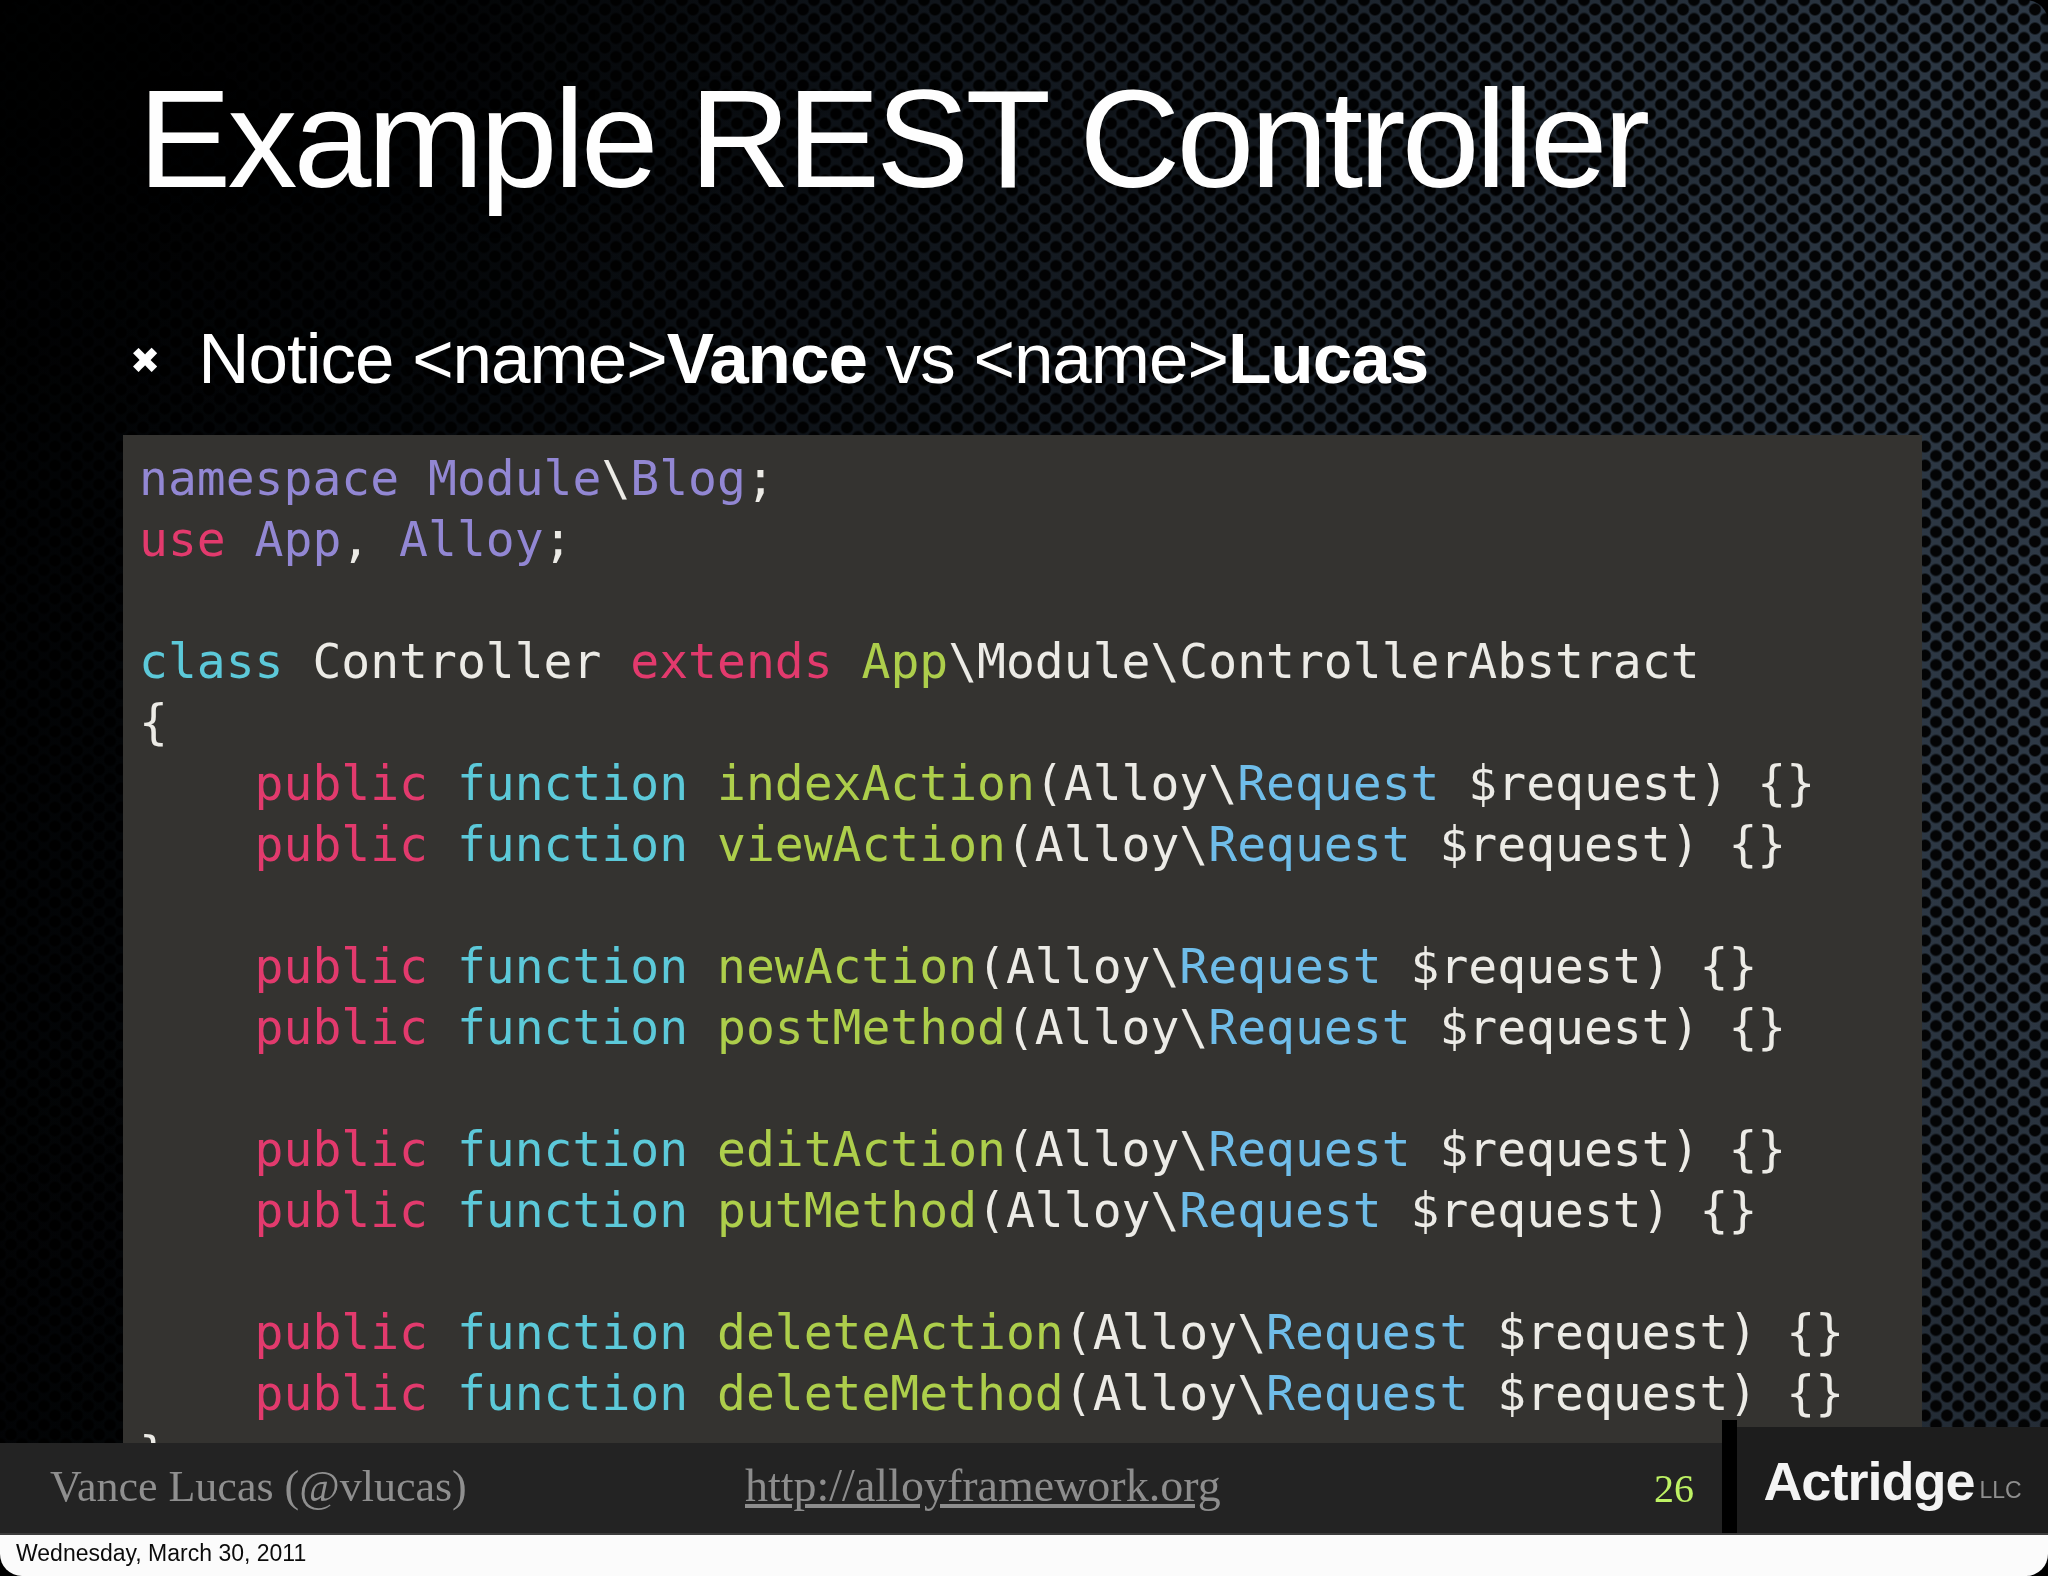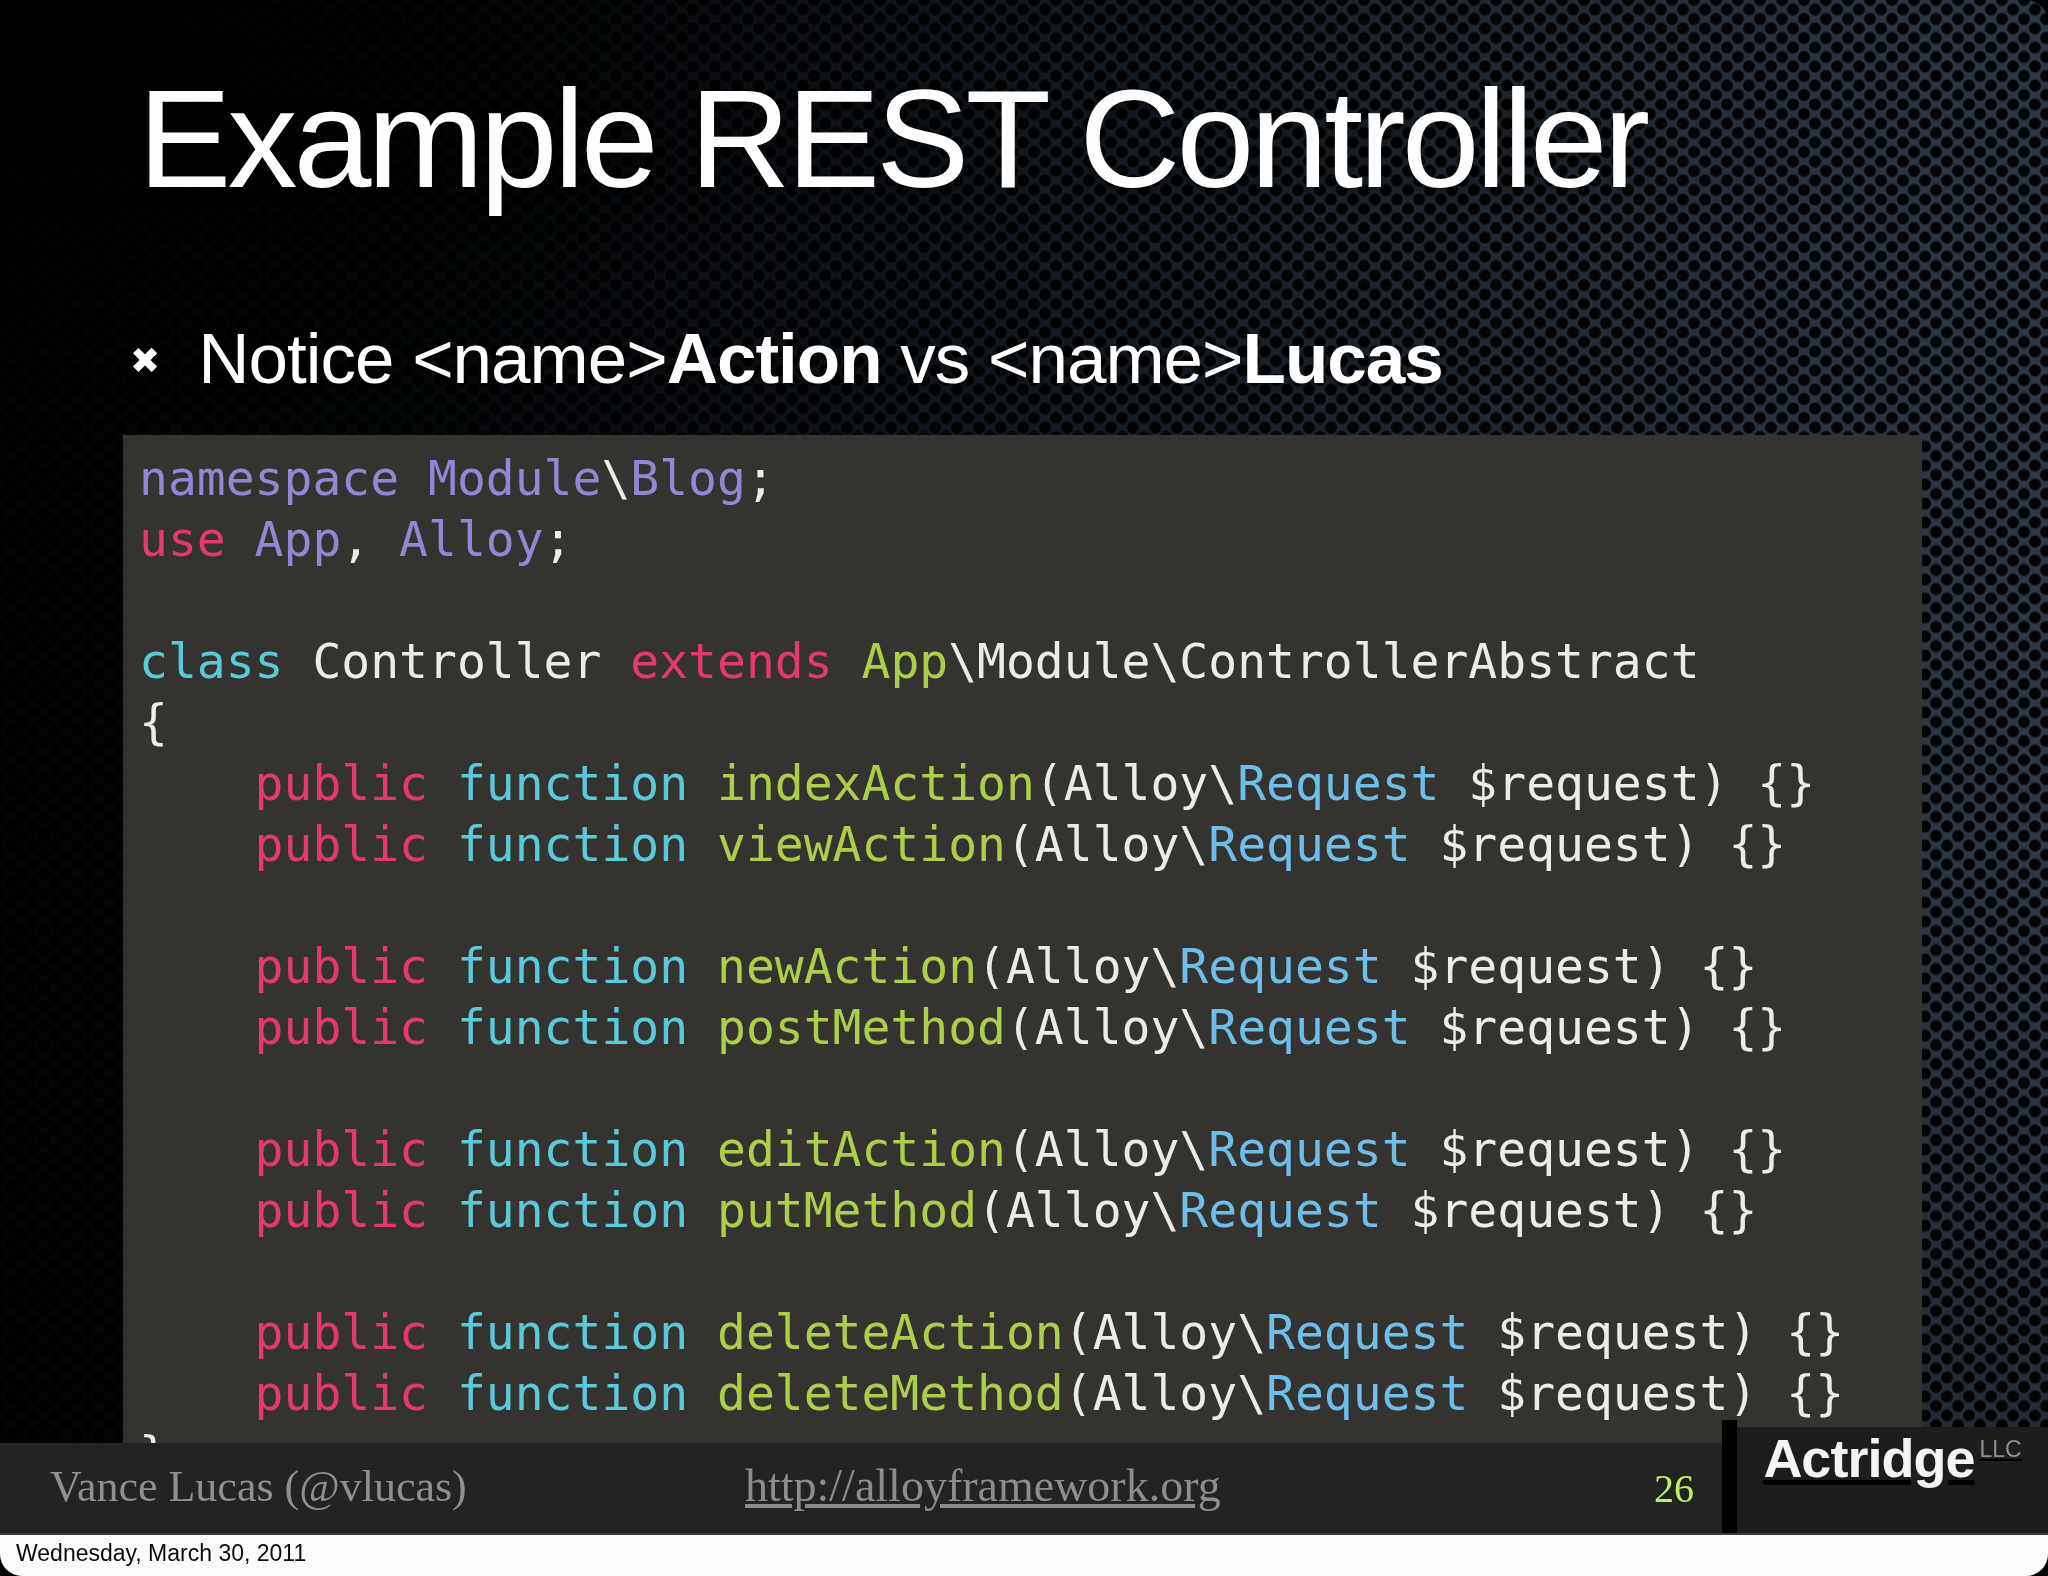--- a/index.html
+++ b/index.html
@@ -52,21 +52,21 @@
   }
   .footer-page{
     position:absolute;right:28px;top:22px;
     font-family:"Liberation Serif",serif;font-size:40px;color:#bef264;
   }
   .footer-gap{
     position:absolute;left:1722px;top:1420px;width:15px;height:115px;background:#000;
   }
   .logo-box{
     position:absolute;left:1737px;top:1427px;width:311px;height:108px;background:#1d1d1d;
-    display:flex;align-items:flex-start;justify-content:center;text-decoration:underline;
+    display:flex;align-items:center;justify-content:center;
   }
   .logo-name{
     font-family:"Liberation Sans",sans-serif;font-size:54px;font-weight:bold;
     letter-spacing:-1px;color:#f4f4f4;
   }
   .logo-suffix{
     font-family:"Liberation Sans",sans-serif;font-size:23px;color:#8f8f8f;
     margin-left:5px;transform:translateY(9px);
   }
   .date-bar{
@@ -80,21 +80,21 @@
 </style>
 </head>
 <body>
 
 <div id="slide">
 
   <div class="title">Example REST Controller</div>
 
   <div class="bullet-row">
     <span class="bullet-glyph">✖</span>
-    <span class="bullet-text"><span>Notice &lt;name&gt;</span><b>Action</b><span> vs &lt;name&gt;</span><b>Lucas</b></span>
+    <span class="bullet-text"><span>Notice &lt;name&gt;</span><b>Vance</b><span> vs &lt;name&gt;</span><b>Lucas</b></span>
   </div>
 
   <div class="code-block" style="background: rgb(52, 51, 48);"><div class="code-line"><span style="color: rgb(146, 135, 211);">namespace Module</span><span style="color: rgb(236, 235, 230);">\</span><span style="color: rgb(146, 135, 211);">Blog</span><span style="color: rgb(236, 235, 230);">;</span></div><div class="code-line"><span style="color: rgb(226, 58, 109);">use</span><span style="color: rgb(146, 135, 211);"> App</span><span style="color: rgb(236, 235, 230);">, </span><span style="color: rgb(146, 135, 211);">Alloy</span><span style="color: rgb(236, 235, 230);">;</span></div><div class="code-line">&nbsp;</div><div class="code-line"><span style="color: rgb(92, 201, 217);">class</span><span style="color: rgb(236, 235, 230);"> Controller </span><span style="color: rgb(226, 58, 109);">extends</span><span style="color: rgb(173, 206, 75);"> App</span><span style="color: rgb(236, 235, 230);">\Module\ControllerAbstract</span></div><div class="code-line"><span style="color: rgb(236, 235, 230);">{</span></div><div class="code-line"><span style="color: rgb(226, 58, 109);">    public</span><span style="color: rgb(92, 201, 217);"> function</span><span style="color: rgb(173, 206, 75);"> indexAction</span><span style="color: rgb(236, 235, 230);">(Alloy\</span><span style="color: rgb(111, 189, 233);">Request</span><span style="color: rgb(236, 235, 230);"> $request) {}</span></div><div class="code-line"><span style="color: rgb(226, 58, 109);">    public</span><span style="color: rgb(92, 201, 217);"> function</span><span style="color: rgb(173, 206, 75);"> viewAction</span><span style="color: rgb(236, 235, 230);">(Alloy\</span><span style="color: rgb(111, 189, 233);">Request</span><span style="color: rgb(236, 235, 230);"> $request) {}</span></div><div class="code-line">&nbsp;</div><div class="code-line"><span style="color: rgb(226, 58, 109);">    public</span><span style="color: rgb(92, 201, 217);"> function</span><span style="color: rgb(173, 206, 75);"> newAction</span><span style="color: rgb(236, 235, 230);">(Alloy\</span><span style="color: rgb(111, 189, 233);">Request</span><span style="color: rgb(236, 235, 230);"> $request) {}</span></div><div class="code-line"><span style="color: rgb(226, 58, 109);">    public</span><span style="color: rgb(92, 201, 217);"> function</span><span style="color: rgb(173, 206, 75);"> postMethod</span><span style="color: rgb(236, 235, 230);">(Alloy\</span><span style="color: rgb(111, 189, 233);">Request</span><span style="color: rgb(236, 235, 230);"> $request) {}</span></div><div class="code-line">&nbsp;</div><div class="code-line"><span style="color: rgb(226, 58, 109);">    public</span><span style="color: rgb(92, 201, 217);"> function</span><span style="color: rgb(173, 206, 75);"> editAction</span><span style="color: rgb(236, 235, 230);">(Alloy\</span><span style="color: rgb(111, 189, 233);">Request</span><span style="color: rgb(236, 235, 230);"> $request) {}</span></div><div class="code-line"><span style="color: rgb(226, 58, 109);">    public</span><span style="color: rgb(92, 201, 217);"> function</span><span style="color: rgb(173, 206, 75);"> putMethod</span><span style="color: rgb(236, 235, 230);">(Alloy\</span><span style="color: rgb(111, 189, 233);">Request</span><span style="color: rgb(236, 235, 230);"> $request) {}</span></div><div class="code-line">&nbsp;</div><div class="code-line"><span style="color: rgb(226, 58, 109);">    public</span><span style="color: rgb(92, 201, 217);"> function</span><span style="color: rgb(173, 206, 75);"> deleteAction</span><span style="color: rgb(236, 235, 230);">(Alloy\</span><span style="color: rgb(111, 189, 233);">Request</span><span style="color: rgb(236, 235, 230);"> $request) {}</span></div><div class="code-line"><span style="color: rgb(226, 58, 109);">    public</span><span style="color: rgb(92, 201, 217);"> function</span><span style="color: rgb(173, 206, 75);"> deleteMethod</span><span style="color: rgb(236, 235, 230);">(Alloy\</span><span style="color: rgb(111, 189, 233);">Request</span><span style="color: rgb(236, 235, 230);"> $request) {}</span></div><div class="code-line"><span style="color: rgb(236, 235, 230);">}</span></div></div>
 
   <div class="footer-bar">
     <div class="footer-author">Vance Lucas (@vlucas)</div>
     <div class="footer-link">http://alloyframework.org</div>
     <div class="footer-page">26</div>
   </div>
 

